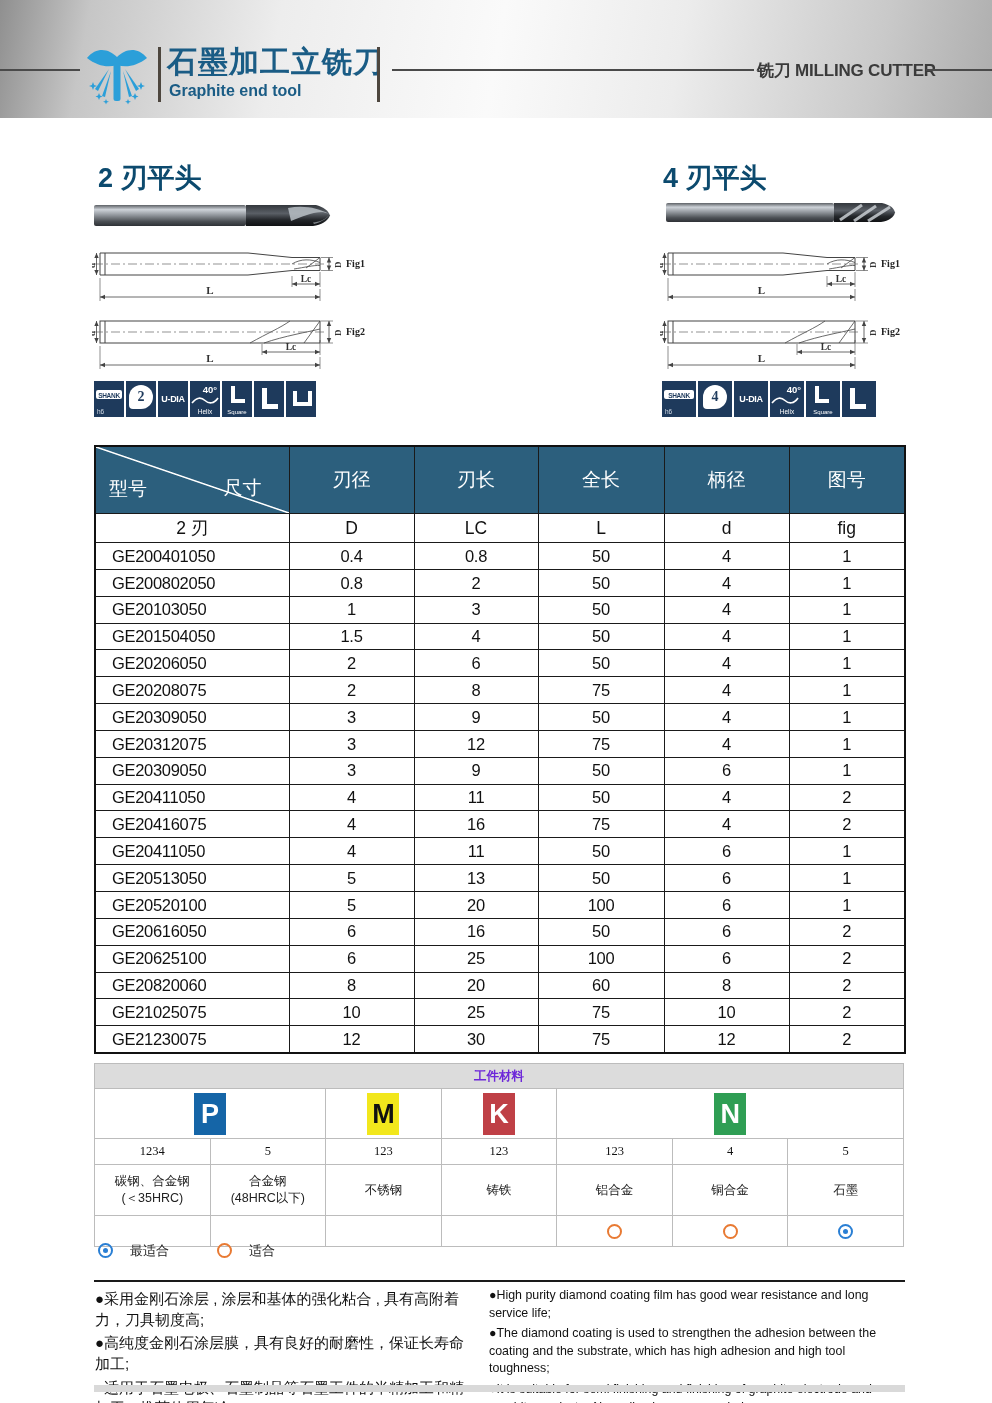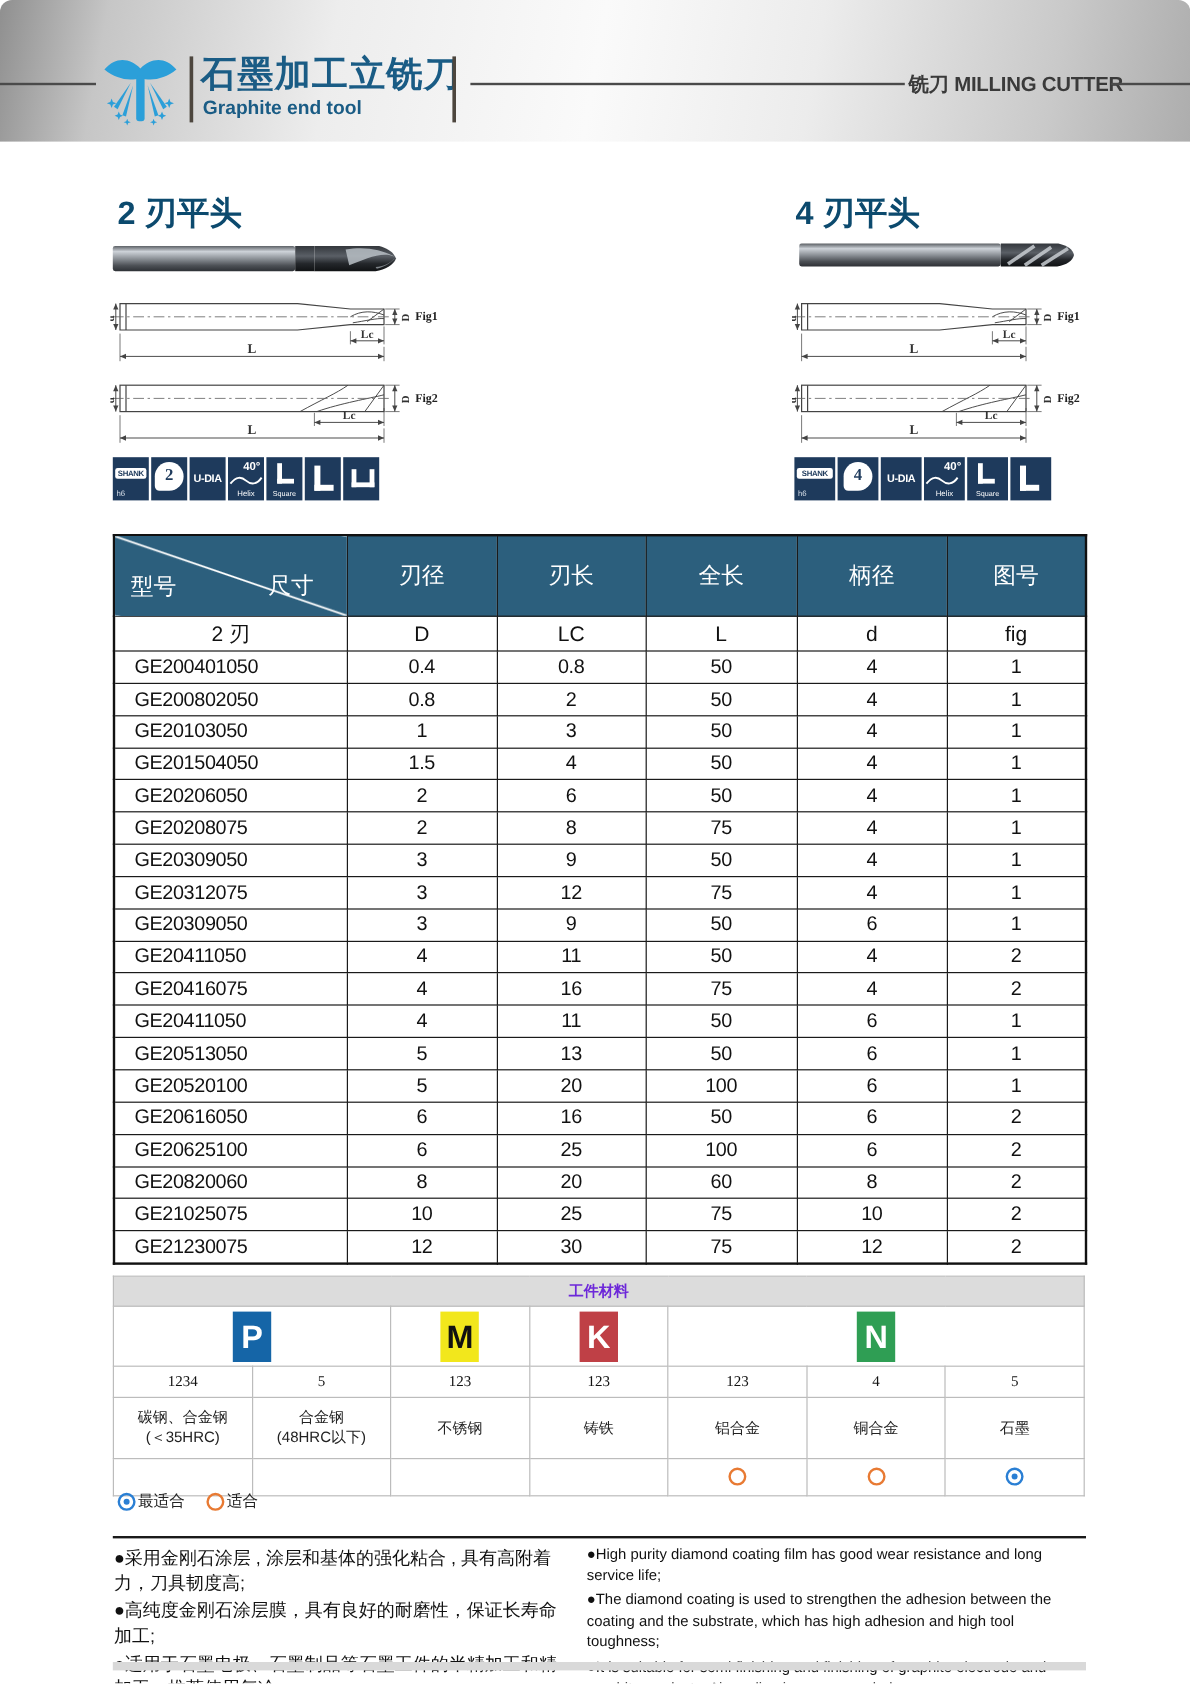--- a/index.html
+++ b/index.html
@@ -1,17 +1,17 @@
 <!DOCTYPE html>
 <html><head>
 <meta charset="utf-8">
 <style>
   html,body{margin:0;padding:0;background:#fff;}
   .page{position:relative;width:992px;height:1403px;background:#fff;overflow:hidden;
-        font-family:"Liberation Sans",sans-serif;color:#111;border-radius:10px;}
+        font-family:"Liberation Sans",sans-serif;color:#111;}
   
   .banner{position:absolute;left:0;top:0;width:992px;height:118px;
     background:linear-gradient(100deg,#8f8f8f 0%,#c6c6c6 9%,#ededed 28%,#fafafa 50%,#ececec 68%,#c9c9c9 88%,#adadad 100%);}
   .h-line{position:absolute;height:2px;background:#4a4a4a;top:69px;}
   .line-left{left:0;width:80px;}
   .line-mid{left:392px;width:362px;}
   .line-right{left:926px;width:66px;}
   .logo-svg{position:absolute;left:82px;top:42px;}
   .v-bar{position:absolute;top:47px;width:3px;height:55px;background:#4d463e;}
   .bar-l{left:158px;} .bar-r{left:377px;}
@@ -57,21 +57,21 @@
   .mat-table{position:absolute;left:94px;top:1063px;width:810px;border-collapse:collapse;table-layout:fixed;}
   .mat-table td{border:1px solid #bcbcbc;text-align:center;padding:0;}
   .mat-band-row td{background:#dcdcdc;height:24px;font-size:12.5px;font-weight:bold;color:#6d28d9;}
   .mat-badge-row td{height:49px;}
   .mat-letter{display:inline-block;width:32px;height:42px;line-height:42px;text-align:center;font-size:27px;font-weight:bold;}
   .mat-num-row td{height:25px;font-size:12.5px;font-family:"Liberation Serif",serif;}
   .mat-name-row td{height:50px;font-size:12.5px;color:#222;white-space:pre-line;line-height:1.35;}
   .mat-circle-row td{height:30px;}
   .circle{display:inline-block;position:relative;width:11px;height:11px;border-radius:50%;border:2px solid #e87a33;vertical-align:middle;}
   .circle i{position:absolute;left:50%;top:50%;width:5px;height:5px;margin:-2.5px 0 0 -2.5px;border-radius:50%;background:#2a7fd4;}
-  .mat-legend{position:absolute;left:98px;top:1242px;font-size:13px;color:#222;display:flex;align-items:center;gap:2px;}
+  .mat-legend{position:absolute;left:98px;top:1242px;font-size:13px;color:#222;display:flex;gap:17px;}
   .mat-legend .gap{width:14px;}
   
   .notes-rule{position:absolute;left:94px;top:1280px;width:811px;height:2px;background:#1a1a1a;}
   .notes-cn{position:absolute;left:95px;top:1289px;width:382px;font-size:15px;line-height:1.38;color:#111;}
   .notes-en{position:absolute;left:489px;top:1287px;width:418px;font-size:12.4px;line-height:1.42;color:#111;}
   .notes-cn p,.notes-en p{margin:0 0 3px 0;}
   .bottom-bar{position:absolute;left:94px;top:1385px;width:811px;height:7px;background:#d9d9d9;}
 </style>
 </head>
 <body>

